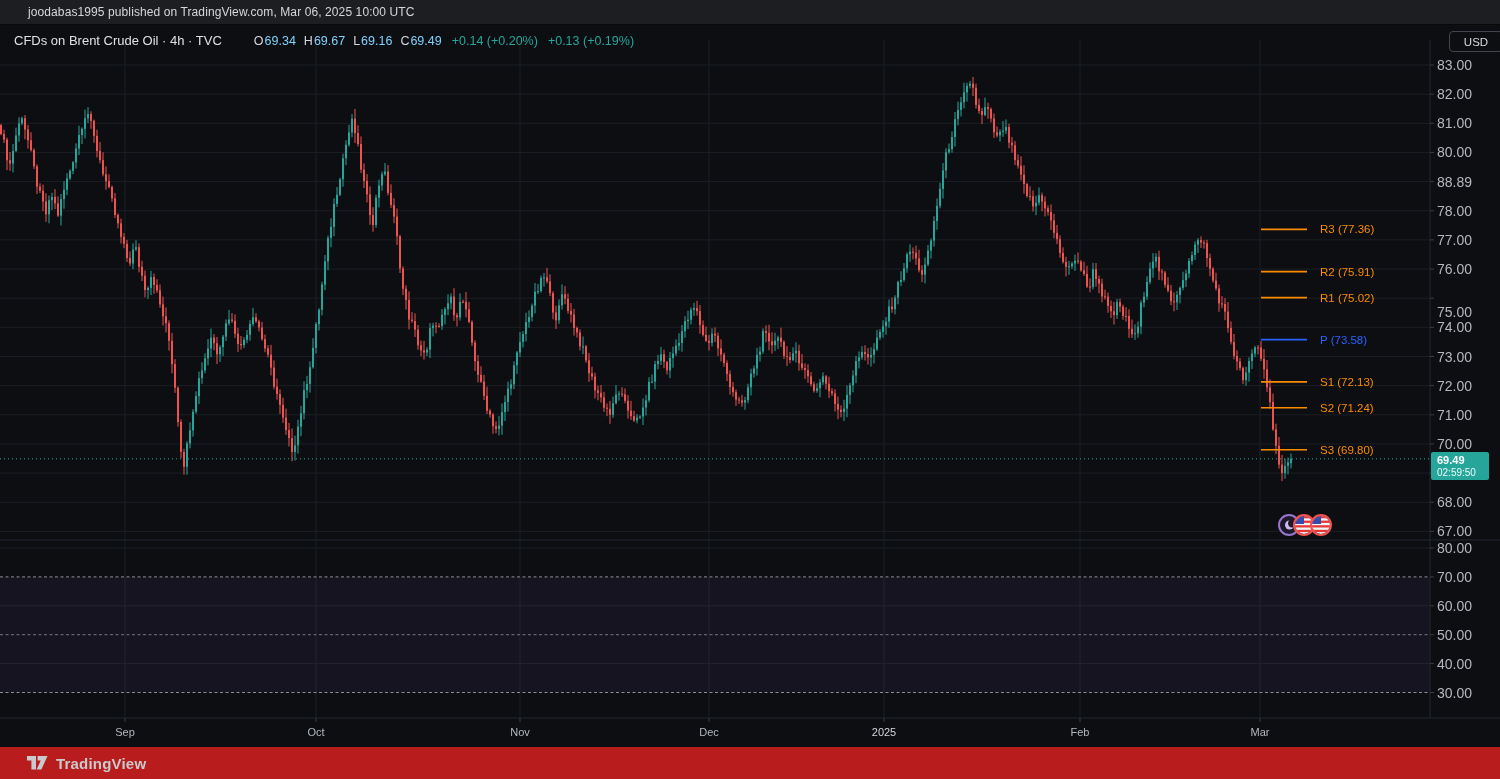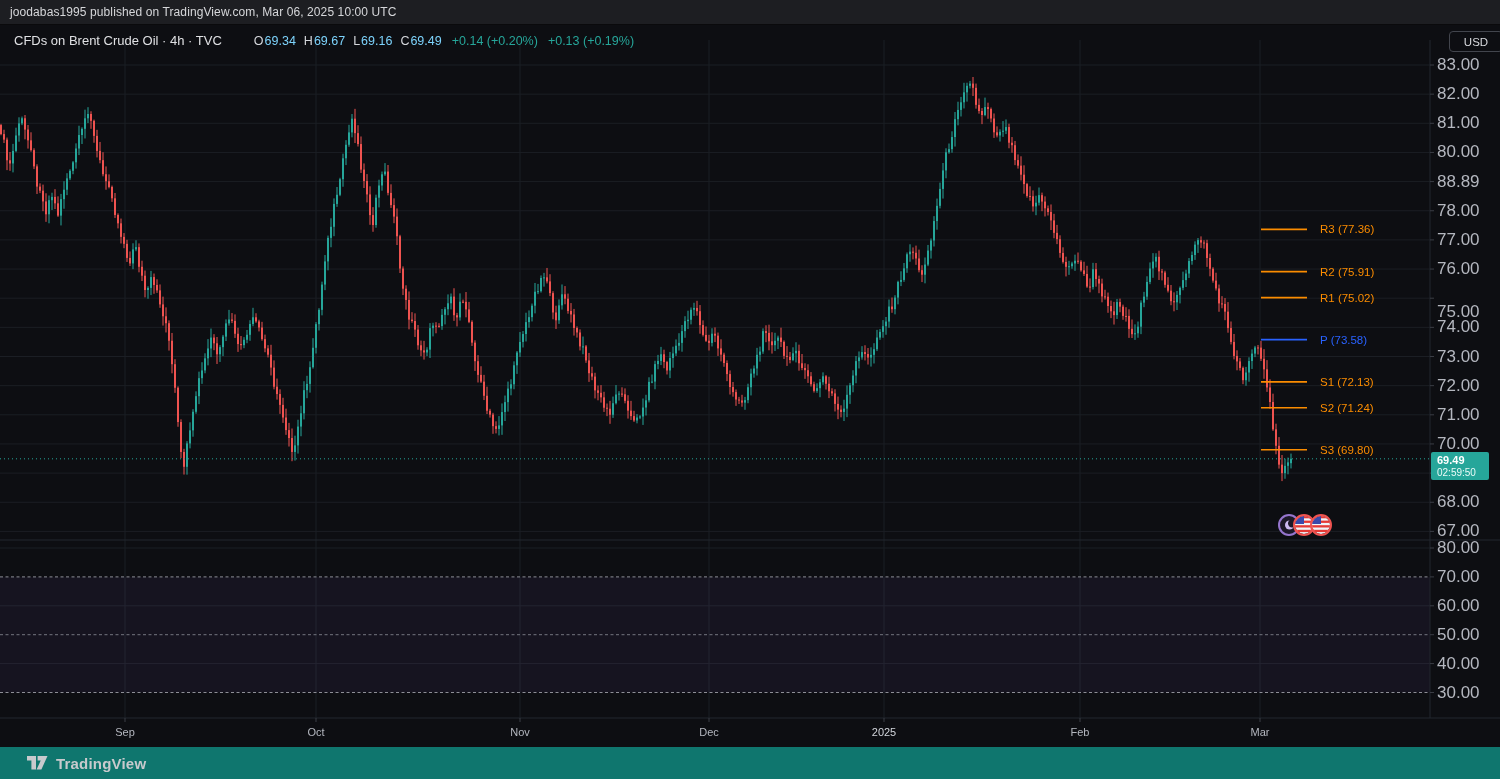--- a/index.html
+++ b/index.html
@@ -1,52 +1,52 @@
 <!DOCTYPE html>
 <html><head>
 <meta charset="utf-8">
 <style>
   * { margin:0; padding:0; box-sizing:border-box; }
   html,body { width:1500px; height:779px; overflow:hidden; background:#0d0e12;
               font-family:"Liberation Sans", sans-serif; position:relative; }
 
   .statusbar { position:absolute; left:0; top:0; width:1500px; height:25px;
-               background:#1d1e22; display:flex; align-items:center; padding-left:10px;
+               background:#1d1e22; display:flex; align-items:center; padding-left:28px;
                border-bottom:1px solid #0a0a0c; z-index:5; }
   .status-text { font-size:12px; color:#d6d7da; letter-spacing:.1px; }
 
   .chartwrap { position:absolute; left:0; top:25px; width:1500px; height:722px; background:#0d0e12; }
   #chart-svg { position:absolute; left:0; top:0; }
 
   .legend { position:absolute; left:14px; top:8px; display:flex; align-items:baseline; z-index:4;
             font-size:13px; color:#dfe0e3; white-space:nowrap; }
   .legend-title { margin-right:24px; }
   #legend-ohlc { display:inline-flex; font-size:12.5px; }
   .lk { color:#d5d7dc; margin-left:8px; }
   .lv { color:#7dd3fc; margin-left:1px; }
   .legend-chg { color:#26a69a; font-size:12.5px; margin-left:10px; }
 
   .usd-btn { position:absolute; left:1434px; top:6px; width:54px; height:21px; z-index:4;
              background:transparent; border:1px solid #42454d; border-radius:4px;
              color:#d8dade; font-size:11.5px; font-family:"Liberation Sans",sans-serif; cursor:pointer;margin-left:15px; }
 
   .ptick, .itick { position:absolute; left:1437px; transform:translateY(-50%);
-                   font-size:17px; color:#b4b7bf; z-index:2; }
+                   font-size:14px; color:#b4b7bf; z-index:2; }
   .ttick { position:absolute; top:701px; transform:translateX(-50%);
            font-size:11px; color:#b4b7bf; z-index:2; }
   .ttick.year { color:#d2d5db; }
 
   .price-badge { position:absolute; left:1431px; top:427px; width:58px; height:28px;
                  background:#26a69a; border-radius:2px; z-index:3; padding:2px 0 0 6px;
                  display:flex; flex-direction:column; line-height:1.15; }
   .pb-price { color:#fff; font-size:11px; font-weight:bold; }
   .pb-count { color:#eafaf7; font-size:10px; }
 
   .footer { position:absolute; left:0; top:747px; width:1500px; height:32px;
-            background:#0f766e; display:flex; align-items:center; padding-left:27px; z-index:5; }
+            background:#b91c1c; display:flex; align-items:center; padding-left:27px; z-index:5; }
   .tv-logo { display:inline-flex; margin-right:8px; }
   .tv-name { color:#c8cacd; font-size:15px; font-weight:bold; letter-spacing:.2px; }
 </style>
 </head>
 <body>
 
 <div class="statusbar">
   <span class="status-text">joodabas1995 published on TradingView.com, Mar 06, 2025 10:00 UTC</span>
 </div>
 

